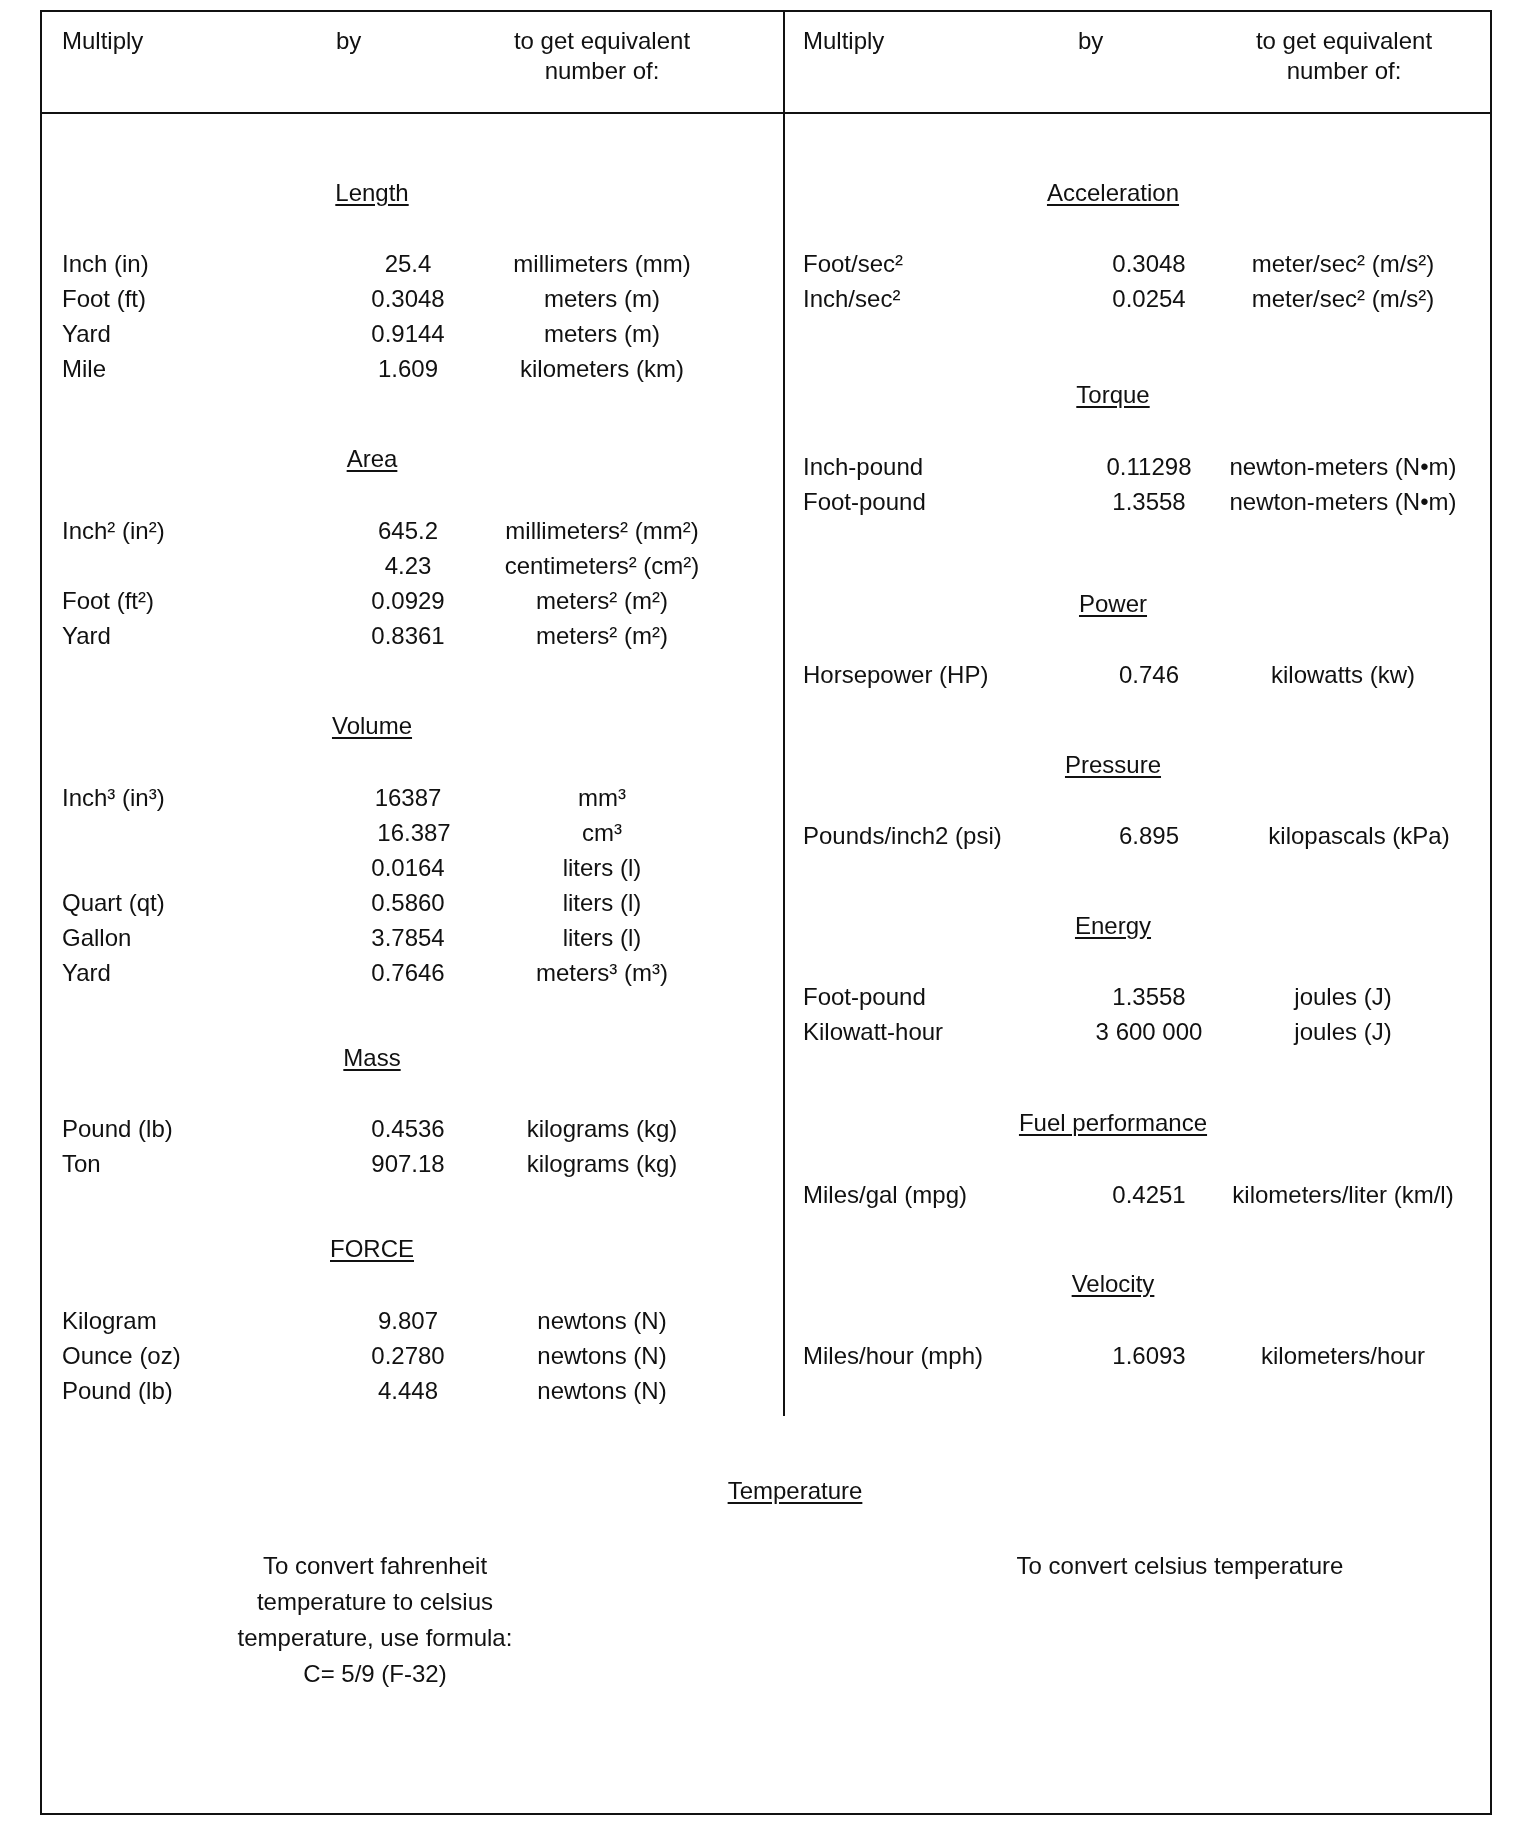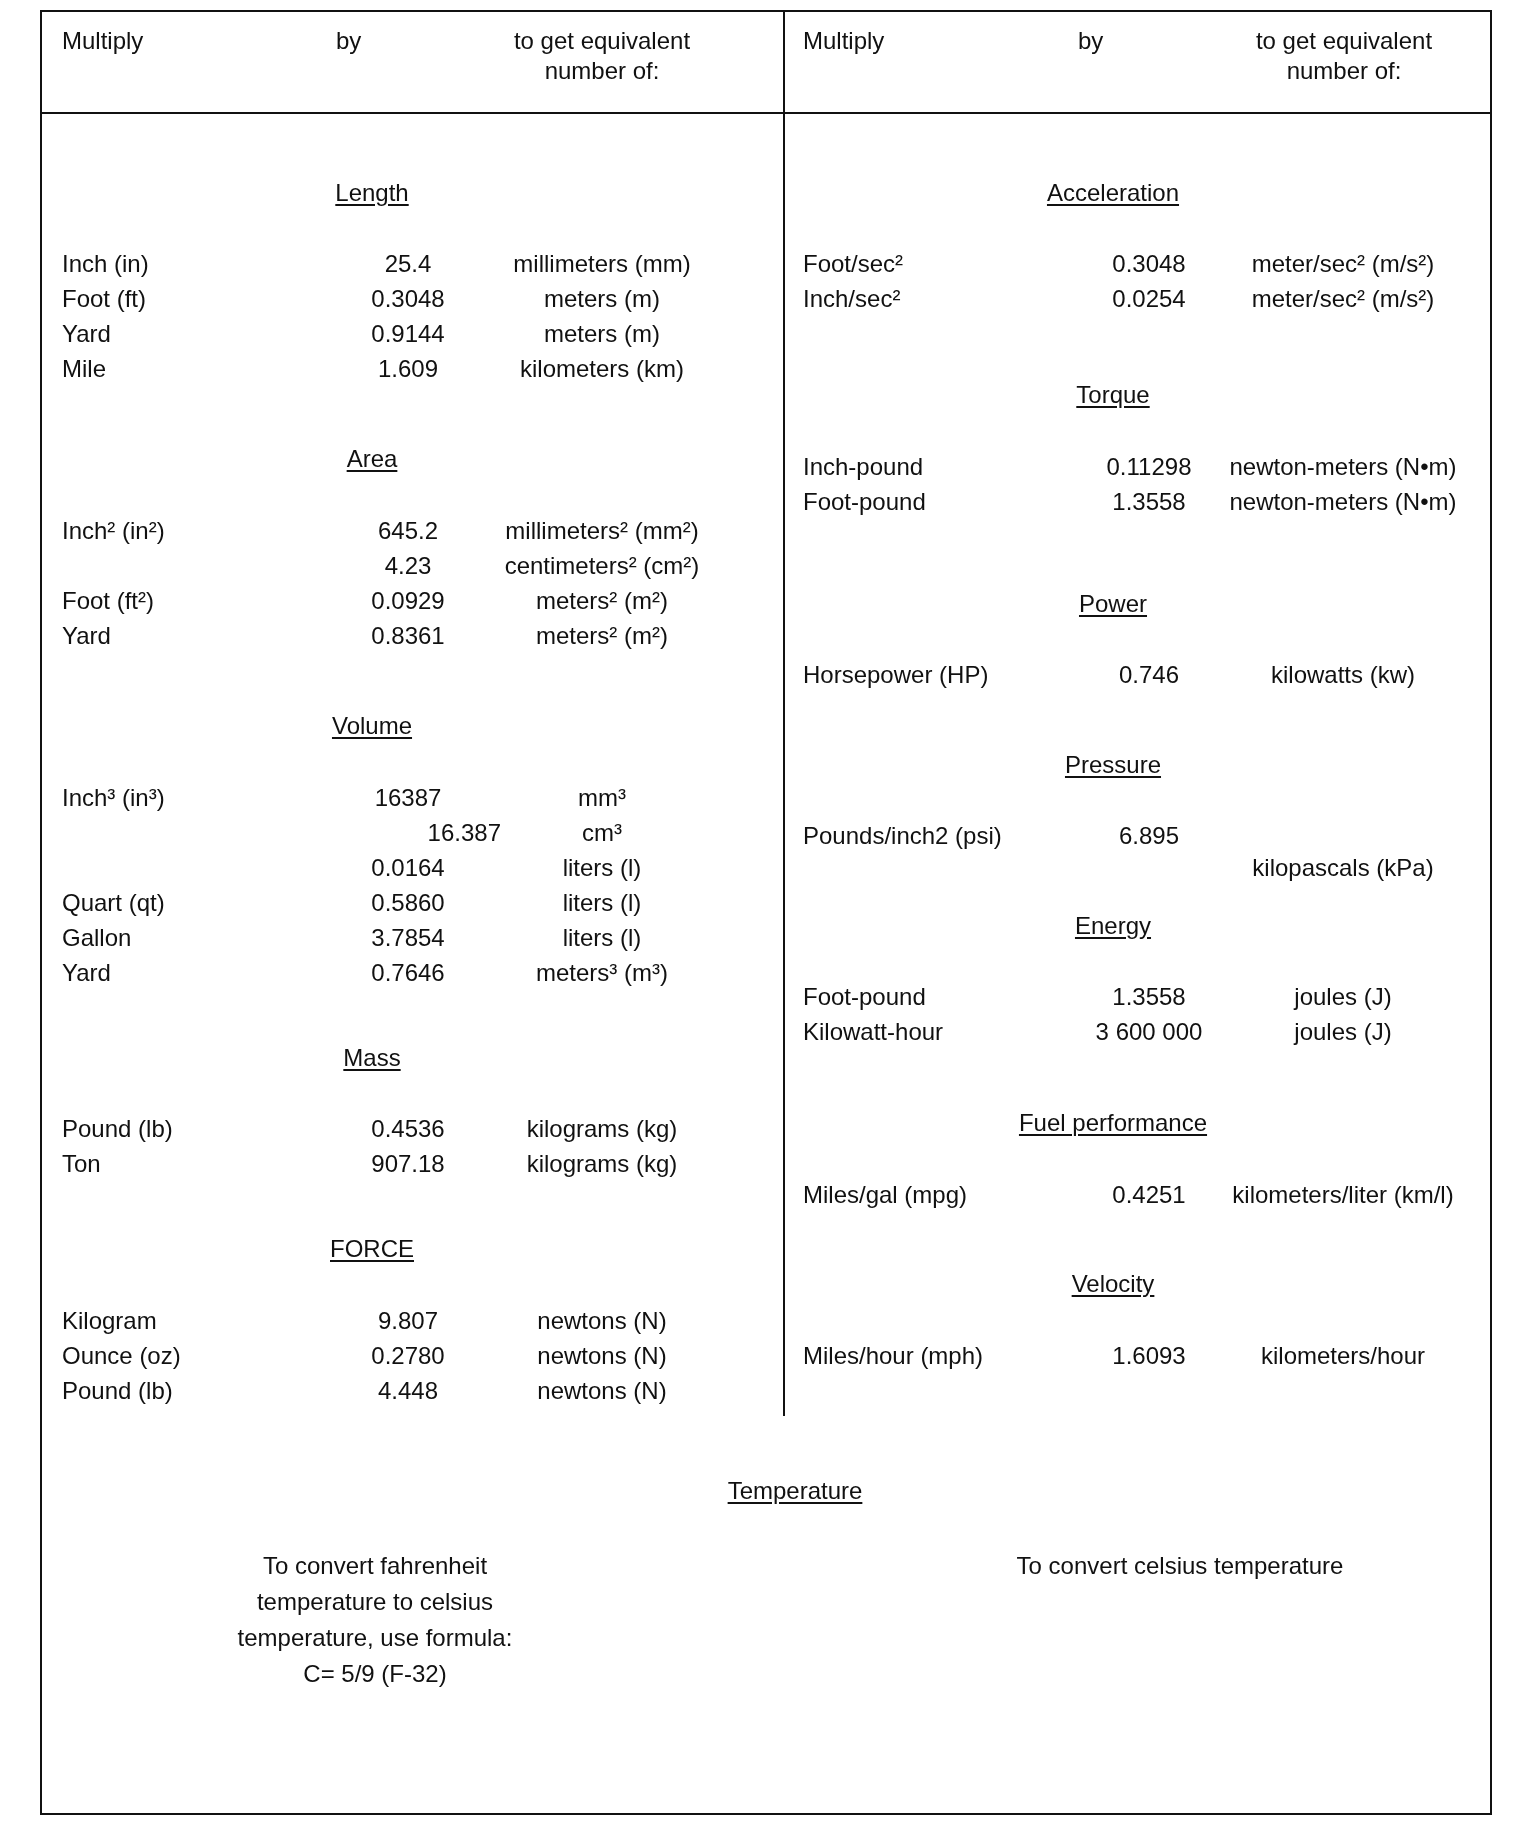--- a/index.html
+++ b/index.html
@@ -100,21 +100,21 @@
       <span class="c-to" style="left: 400px;">meters² (m²)</span>
     </div>
     <div class="section-title" style="left: 166px; width: 288px; top: 711px;">Volume</div>
     <div class="row" style="left: 0px; top: 783px; width: 100%;">
       <span class="c-from">Inch³ (in³)</span>
       <span class="c-by" style="left: 266px;">16387</span>
       <span class="c-to" style="left: 400px;">mm³</span>
     </div>
     <div class="row" style="left: 0px; top: 818px; width: 100%;">
       <span class="c-from"></span>
-      <span class="c-by" style="left: 279px; text-align: right;">16.387</span>
+      <span class="c-by" style="left: 272px;">16.387</span>
       <span class="c-to" style="left: 400px;">cm³</span>
     </div>
     <div class="row" style="left: 0px; top: 853px; width: 100%;">
       <span class="c-from"></span>
       <span class="c-by" style="left: 266px;">0.0164</span>
       <span class="c-to" style="left: 400px;">liters (l)</span>
     </div>
     <div class="row" style="left: 0px; top: 888px; width: 100%;">
       <span class="c-from">Quart (qt)</span>
       <span class="c-by" style="left: 266px;">0.5860</span>
@@ -184,21 +184,21 @@
     <div class="section-title" style="left: 166px; width: 288px; top: 589px;">Power</div>
     <div class="row" style="left: 0px; top: 660px; width: 100%;">
       <span class="c-from">Horsepower (HP)</span>
       <span class="c-by" style="left: 266px;">0.746</span>
       <span class="c-to" style="left: 400px;">kilowatts (kw)</span>
     </div>
     <div class="section-title" style="left: 166px; width: 288px; top: 750px;">Pressure</div>
     <div class="row" style="left: 0px; top: 821px; width: 100%;">
       <span class="c-from">Pounds/inch2 (psi)</span>
       <span class="c-by" style="left: 266px;">6.895</span>
-      <span class="c-to" style="left: 400px; margin-top: 32px;">kilopascals (kPa)</span>
+      <span class="c-to" style="left: 416px;">kilopascals (kPa)</span>
     </div>
     <div class="section-title" style="left: 166px; width: 288px; top: 911px;">Energy</div>
     <div class="row" style="left: 0px; top: 982px; width: 100%;">
       <span class="c-from">Foot-pound</span>
       <span class="c-by" style="left: 266px;">1.3558</span>
       <span class="c-to" style="left: 400px;">joules (J)</span>
     </div>
     <div class="row" style="left: 0px; top: 1017px; width: 100%;">
       <span class="c-from">Kilowatt-hour</span>
       <span class="c-by" style="left: 266px;">3 600 000</span>

